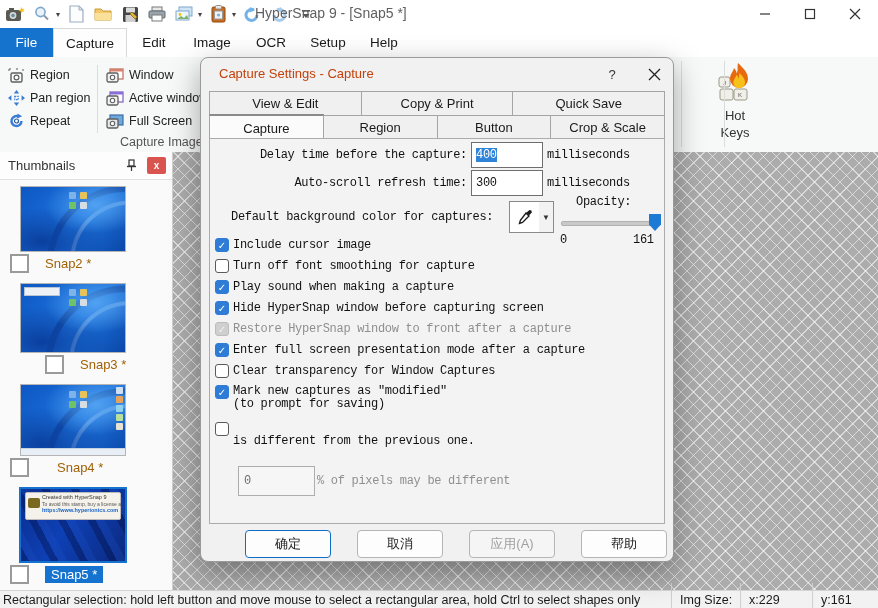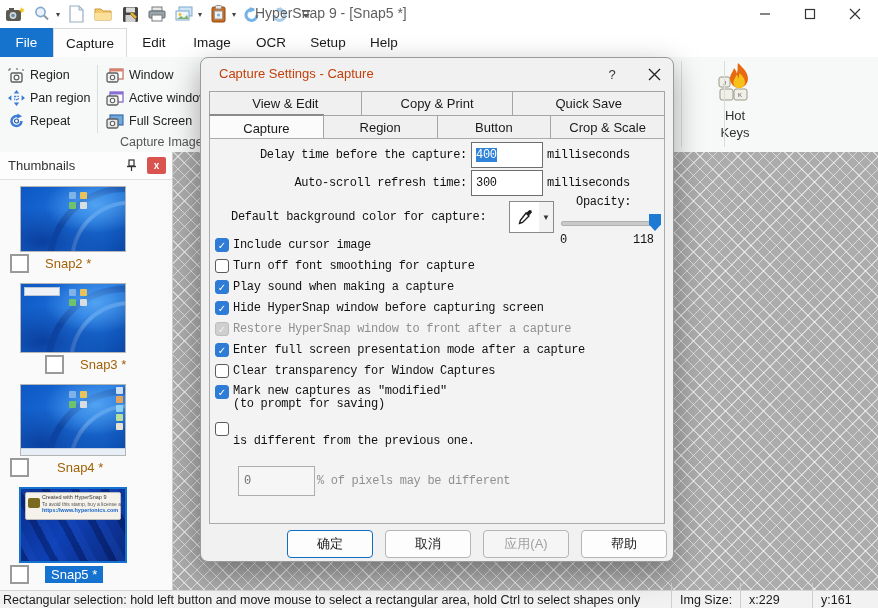--- a/index.html
+++ b/index.html
@@ -89,21 +89,21 @@
   .slider-handle{width:12px;height:17px;background:#1f7ad4;clip-path:polygon(0 0,100% 0,100% 62%,50% 100%,0 62%);}
   .cbrow{left:14px;display:flex;gap:4px;position:absolute;}
   .cb{width:14px;height:14px;border-radius:3px;background:#fff;border:1px solid #5a5a5a;box-sizing:border-box;flex:none;
       display:flex;align-items:center;justify-content:center;font-size:10px;color:#fff;}
   .cb.checked{background:#2e7cd6;border-color:#2e7cd6;}
   .cb.checked.dis{background:#cfcfcf;border-color:#bdbdbd;color:#f2f2f2;}
   .cbl{line-height:14px;}
   .cb2line .cbl{line-height:13px;}
   .dim{color:#8f8f8f;}
   .pixinput{left:37px;top:408px;width:70px;height:28px;background:#f6f6f6;border:1px solid #adadad;display:flex;align-items:center;padding-left:5px;color:#6e6e6e;}
-  .dbtns{left:8px;top:472px;width:458px;display:flex;gap:12px;justify-content:flex-end;}
+  .dbtns{left:8px;top:472px;width:458px;display:flex;gap:26px;justify-content:flex-end;}
   .dbtn{width:84px;height:26px;background:#fdfdfd;border:1px solid #b5b5b5;border-radius:4px;font-size:13px;color:#1a1a1a;display:flex;align-items:center;justify-content:center;}
   .dbtn.default{border:1.5px solid #0f6cc4;}
   .dbtn.disabled{color:#a0a0a0;background:#f5f5f5;}
 
   
   .statusbar{left:0;top:590px;width:878px;height:18px;background:#f2f2f2;border-top:1px solid #d4d4d4;display:flex;align-items:center;font-size:12.5px;color:#1a1a1a;}
   .st-msg{width:668px;padding-left:3px;white-space:nowrap;overflow:hidden;flex:none;}
   .st-cell{border-left:1px solid #cfcfcf;padding:8px 8px;white-space:nowrap;height:100%;display:flex;align-items:center;flex:none;}
 </style>
 </head>
@@ -435,33 +435,33 @@
     <span class="selhl">400</span>
   </div>
   <span class="abs mono" style="left:346px;top:90px;">milliseconds</span>
 
   <span class="abs mono rlabel" style="left:20px;top:118px;width:246px;">Auto-scroll refresh time:</span>
   <div class="abs dinput mono" style="left:270px;top:112px;width:66px;height:24px;">
     <span>300</span>
   </div>
   <span class="abs mono" style="left:346px;top:118px;">milliseconds</span>
 
-  <span class="abs mono" style="left:30px;top:152px;">Default background color for capture:</span>
+  <span class="abs mono" style="left:30px;top:152px;">Default background color for captures:</span>
   <div class="abs eyebtn" style="left:308px;top:143px;">
     <svg width="16" height="16" viewBox="0 0 16 16">
         <path d="M12.5 1 a2.3 2.3 0 0 1 2.4 2.4 l-3 3 -2.6-2.6z" fill="#1a1a1a"></path>
         <path d="M9 4 l3 3 -6.5 6.5 -3 .9 .9-3z" fill="none" stroke="#1a1a1a" stroke-width="1.4"></path>
       </svg>
   </div>
   <div class="abs eyedd" style="left:338px;top:143px;">▼</div>
   <span class="abs mono" style="left:359px;top:137px;margin-left:16px;">Opacity:</span>
   <div class="abs slider-track" style="left:360px;top:163px;"></div>
   <div class="abs slider-handle" style="left:448px;top:156px;"></div>
   <span class="abs mono" style="left:359px;top:175px;">0</span>
-  <span class="abs mono" style="left:432px;top:175px;">118</span>
+  <span class="abs mono" style="left:432px;top:175px;">161</span>
 
   <div class="cbrow" style="top:180px;">
     <span class="cb checked">✓</span>
     <span class="mono cbl">Include cursor image</span>
   </div>
   <div class="cbrow" style="top:201px;">
     <span class="cb"></span>
     <span class="mono cbl">Turn off font smoothing for capture</span>
   </div>
   <div class="cbrow" style="top:222px;">

